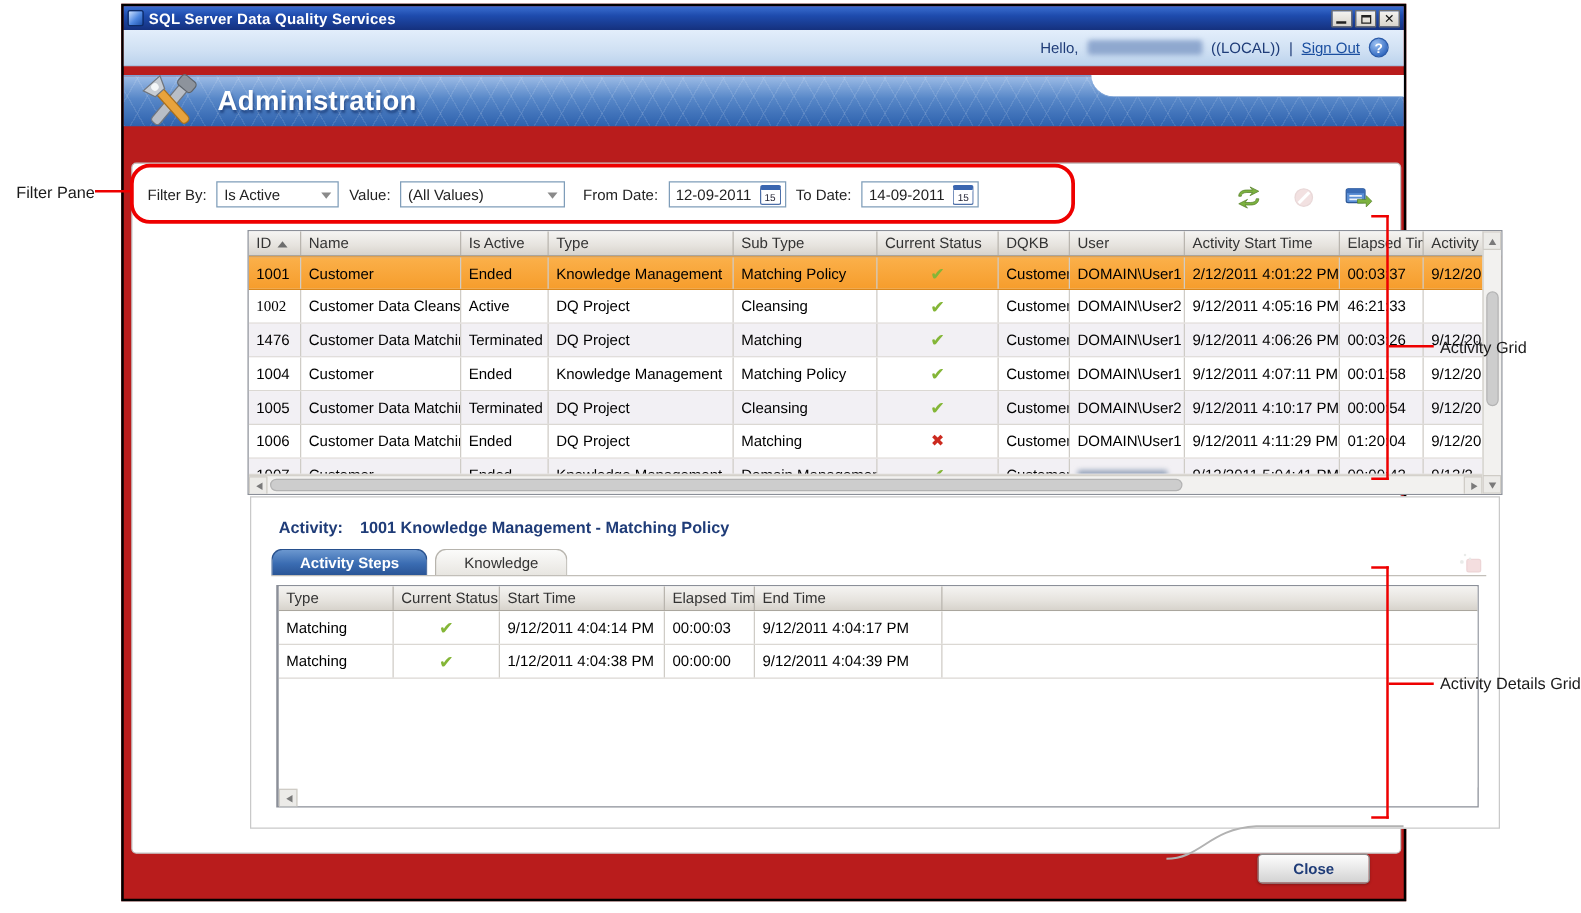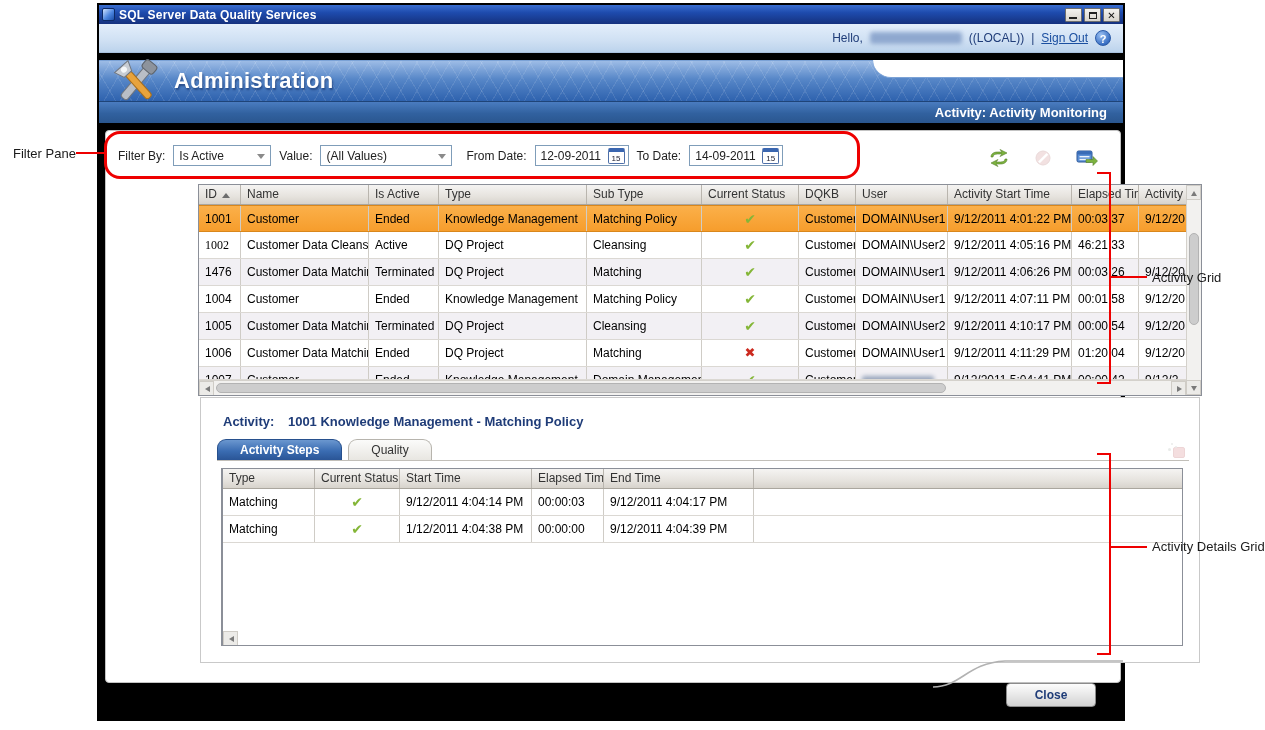--- a/index.html
+++ b/index.html
@@ -1,21 +1,21 @@
 <!DOCTYPE html>
 <html><head>
 <meta charset="utf-8">
 <style>
   * { margin:0; padding:0; box-sizing:border-box; }
   html,body { width:1265px; height:730px; background:#ffffff; overflow:hidden;
               font-family:"Liberation Sans","DejaVu Sans",sans-serif; }
 
   
   #window { position:absolute; left:97px; top:3px; width:1028px; height:718px;
-            border:2px solid #000; background:#000000; }
+            border:2px solid #000; background:#b91c1c; }
 
   
   #titlebar { position:absolute; left:0; top:0; right:0; height:19px;
     background:linear-gradient(180deg,#3a6ed0 0%,#1e4bad 40%,#15317e 100%);
     display:flex; align-items:center; padding:0 3px; }
   #app-icon { width:13px; height:13px; margin-right:4px;
     background:linear-gradient(135deg,#cfe2ff 0%,#4d86e0 55%,#1c4fa8 100%);
     border:1px solid #0d2a66; border-radius:2px; }
   #title-text { color:#fff; font-size:12px; font-weight:bold; letter-spacing:.2px; }
   #win-controls { margin-left:auto; display:flex; gap:2px; }
@@ -196,23 +196,20 @@
       <rect x="25" y="2" width="8" height="44" rx="3" fill="#b9bec6" stroke="#6f757e"></rect>
       <rect x="22" y="0" width="14" height="10" rx="3" fill="#8d939c" stroke="#5d636b"></rect>
     </g>
     <g transform="rotate(-42 29 26)">
       <rect x="26" y="6" width="7" height="40" rx="3" fill="#e8a33c" stroke="#a86f1d"></rect>
       <path d="M20 4 L38 4 L34 14 L24 14 Z" fill="#c7ccd3" stroke="#6f757e"></path>
       <circle cx="29" cy="8" r="3" fill="#f4f6f8"></circle>
     </g>
   </svg>
   <div id="banner-title">Administration</div>
-  <div id="activity-bar">
-    <span>Activity: Activity Monitoring</span>
-  </div>
 
   <div id="content-panel">
 
     <div id="filter-row">
       <span class="flabel">Filter By:</span>
       <div class="dropdown dd-filterby">
         <span>Is Active</span>
         <span class="dd-arrow"></span>
       </div>
       <span class="flabel">Value:</span>
@@ -268,21 +265,21 @@
     <div id="ag-body">
         <div class="grow sel">
           <div class="gcell" style="width: 42px;">1001</div>
           <div class="gcell" style="width: 128px;">Customer</div>
           <div class="gcell" style="width: 70px;">Ended</div>
           <div class="gcell" style="width: 148px;">Knowledge Management</div>
           <div class="gcell" style="width: 115px;">Matching Policy</div>
           <div class="gcell cell-center" style="width: 97px;"><span class="check">✔</span></div>
           <div class="gcell" style="width: 57px;">Customer</div>
           <div class="gcell" style="width: 92px;">DOMAIN\User1</div>
-          <div class="gcell" style="width: 124px;">9/12/2011 4:01:22 PM</div>
+          <div class="gcell" style="width: 124px;">2/12/2011 4:01:22 PM</div>
           <div class="gcell" style="width: 67px;">00:03:37</div>
           <div class="gcell" style="width: 48px;">9/12/20</div>
         </div>
         <div class="grow">
           <div class="gcell" style="width: 42px; font-family: Liberation Serif, serif;">1002</div>
           <div class="gcell" style="width: 128px;">Customer Data Cleansing</div>
           <div class="gcell" style="width: 70px;">Active</div>
           <div class="gcell" style="width: 148px;">DQ Project</div>
           <div class="gcell" style="width: 115px;">Cleansing</div>
           <div class="gcell cell-center" style="width: 97px;"><span class="check">✔</span></div>
@@ -378,21 +375,21 @@
     </div>
   </div>
 
   <div id="details-panel">
     <div id="details-title">
       <span>Activity:</span>
       <span class="tval">1001 Knowledge Management - Matching Policy</span>
     </div>
     <div id="tab-strip">
       <div class="tab active">Activity Steps</div>
-      <div class="tab inactive">Quality</div>
+      <div class="tab inactive">Knowledge</div>
     </div>
     <div id="details-disabled-icon">
       <span class="blob"></span>
       <span class="dot" style="left:1px;top:6px;width:3px;height:3px;"></span>
       <span class="dot" style="left:4px;top:1px;width:2px;height:2px;"></span>
       <span class="dot" style="left:8px;top:4px;width:2px;height:2px;"></span>
     </div>
 
     <div id="details-grid" class="grid">
       <div class="ghead" id="dg-head">

